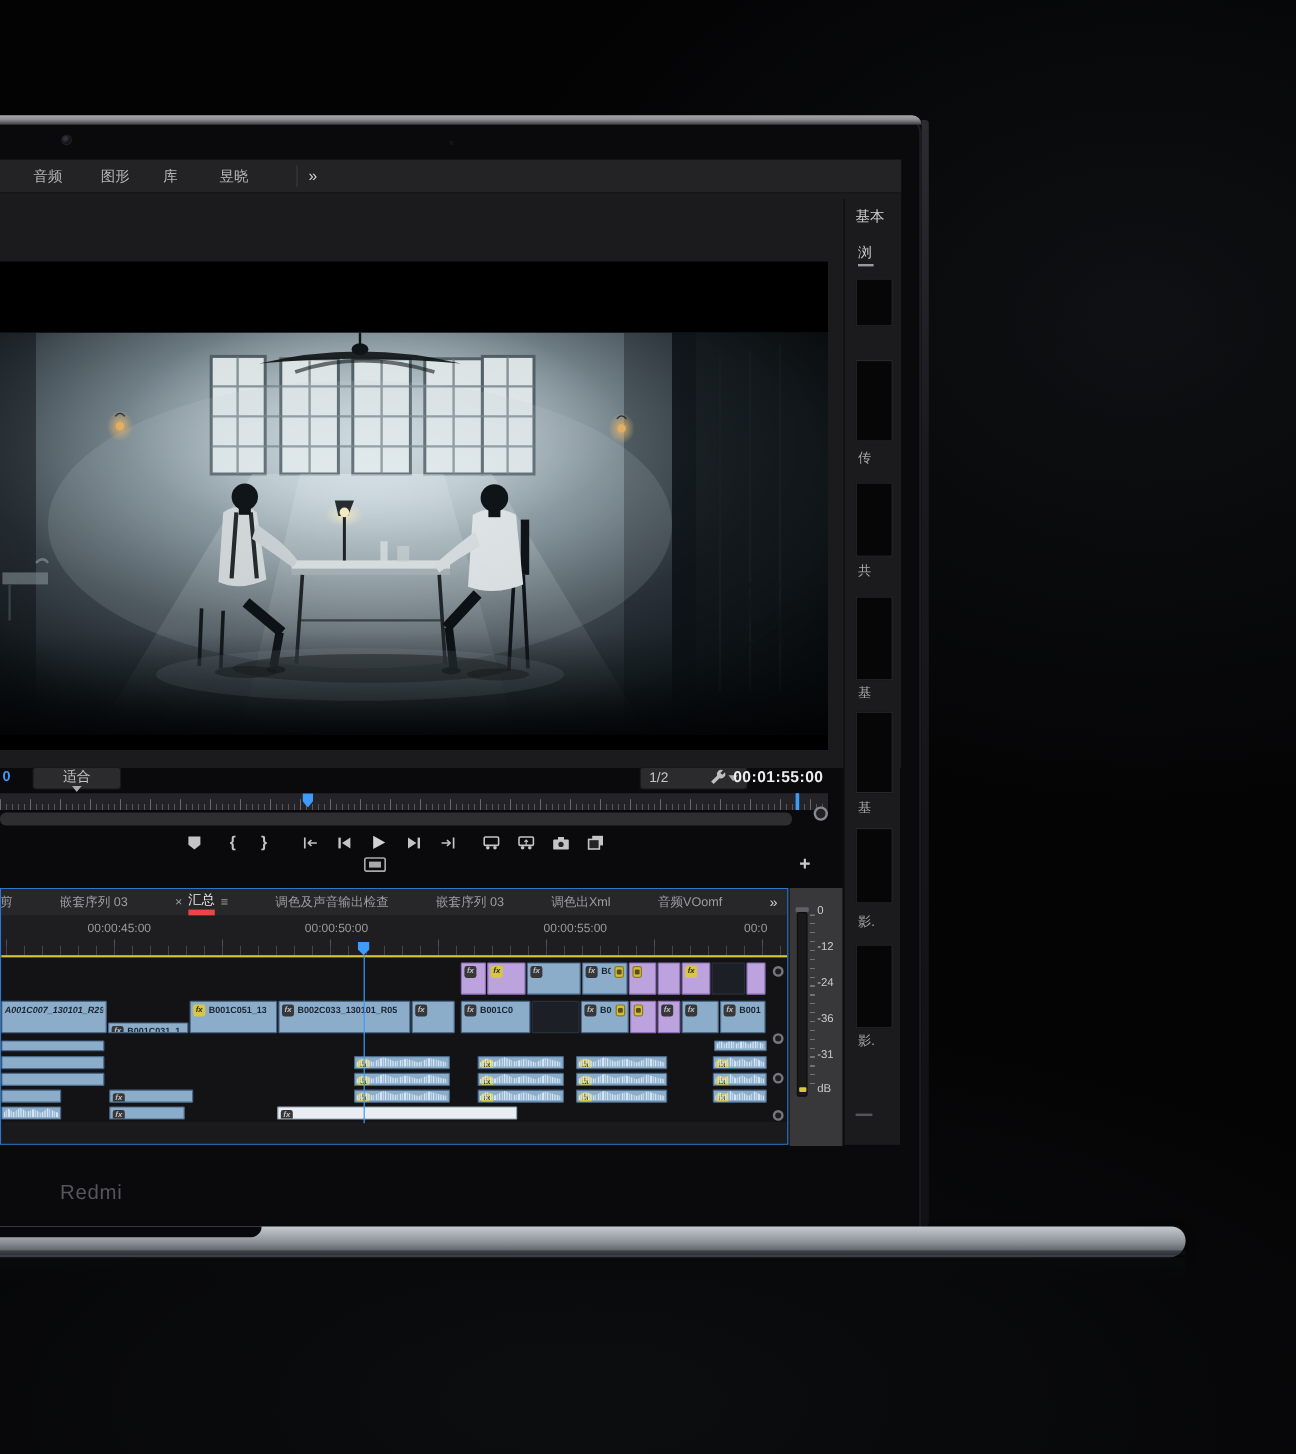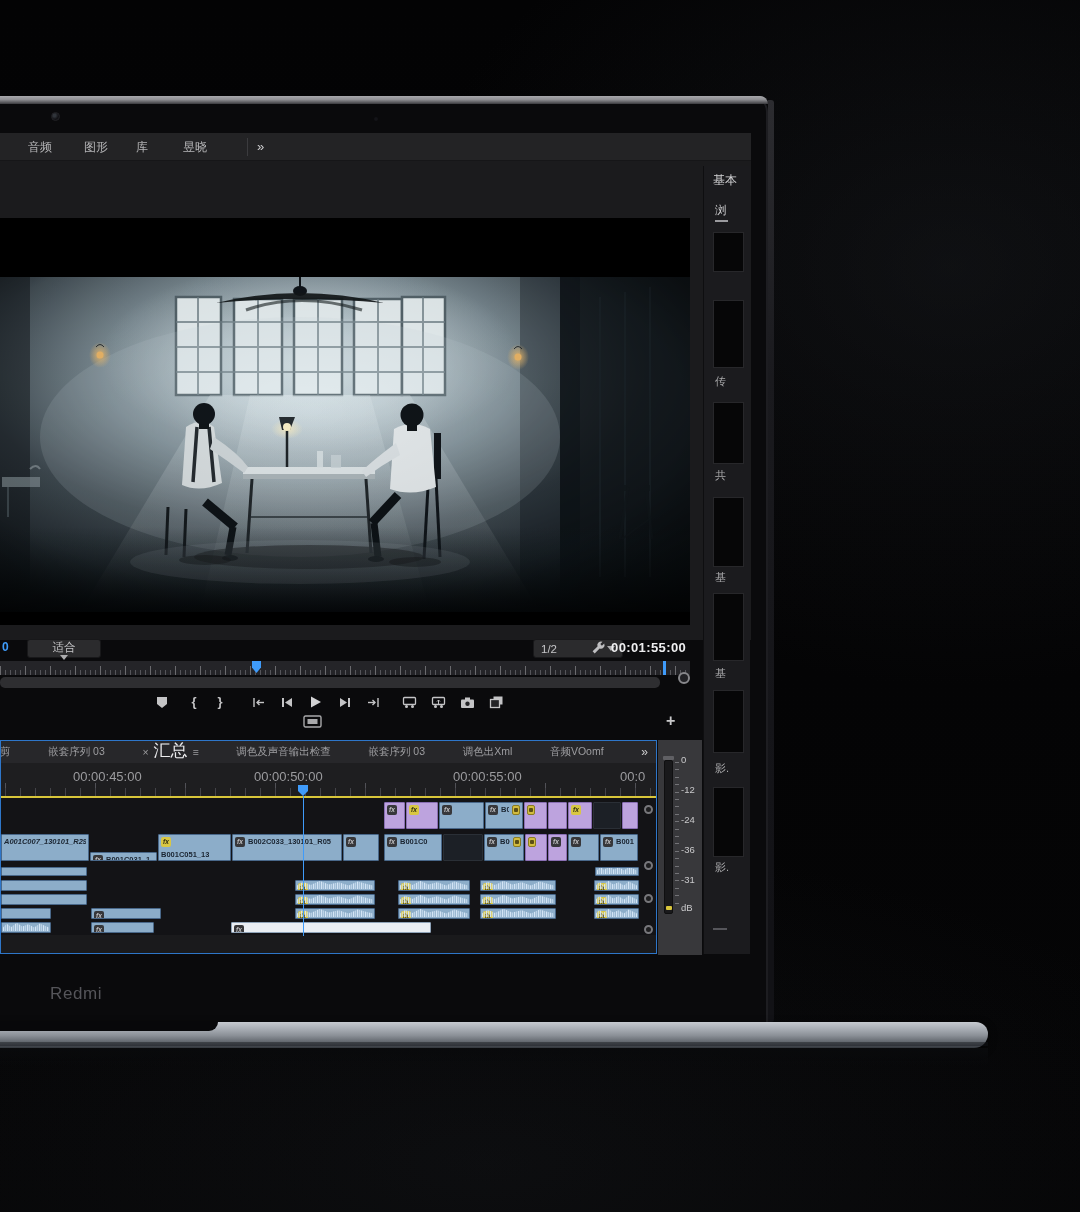--- a/index.html
+++ b/index.html
@@ -76,28 +76,28 @@
   #settings-btn{left:303px;top:714px;}
   #plus-btn{left:666px;top:712px;font-size:16px;font-weight:bold;color:#c9c9cb;}
 
   
   #tl-panel{left:0;top:740px;width:657px;height:214px;background:#1d1d1f;
         border:1px solid #2e76c9;overflow:hidden;}
   #tl-tabs{position:absolute;left:0;top:0;width:655px;height:22px;background:#27272a;
         display:flex;align-items:center;justify-content:space-between;padding:0 8px 0 2px;
         font-size:10.5px;color:#9d9da0;white-space:nowrap;}
   #tl-tabs .act-group{display:flex;align-items:center;gap:5px;}
-  #tl-tabs .act-label{color:#ececee;font-size:17px;border-bottom:3px solid #ef4444;padding-bottom:1px;}
+  #tl-tabs .act-label{color:#ececee;font-size:11px;border-bottom:5px solid #ef4444;padding-bottom:1px;}
   #tl-tabs .ovf{color:#cfcfd1;font-size:12px;}
   #tl-ruler{position:absolute;left:0;top:22px;width:655px;height:33px;background:#1e1e20;}
   #tl-ruler::before{content:"";position:absolute;left:4px;right:0;bottom:0;height:13px;
         background:repeating-linear-gradient(90deg,#515157 0 1px,transparent 1px 90px);}
   #tl-ruler::after{content:"";position:absolute;left:4px;right:0;bottom:0;height:8px;
         background:repeating-linear-gradient(90deg,#434348 0 1px,transparent 1px 15px);}
-  .rlab{position:absolute;top:6px;font-size:13px;color:#9b9b9e;}
+  .rlab{position:absolute;top:6px;font-size:10px;color:#9b9b9e;}
   #yellow-line{position:absolute;left:0;top:55px;width:655px;height:2px;background:#d8c63a;}
   #tl-tracks{position:absolute;left:0;top:57px;width:655px;height:137px;background:#131316;}
   .track{position:absolute;left:0;width:655px;}
   .clip{position:absolute;top:1px;bottom:1px;border:1px solid;border-radius:1px;overflow:hidden;
         display:flex;align-items:flex-start;padding:2px 2px;gap:3px;}
   .clip-b{background:#8cadc9;border-color:#49688a;}
   .clip-p{background:#bda3de;border-color:#8a6fb4;}
   .clip-d{background:#1c2026;border-color:#2a2f36;}
   .clip-w{background:#eaeef3;border-color:#8fa3b8;}
   .fxb{flex:0 0 auto;width:10px;height:10px;border-radius:2px;font-size:6.5px;font-style:italic;
@@ -451,21 +451,21 @@
           <div class="clip clip-p" style="left: 621px; width: 16px;"></div>
         </div>
       <div class="track" id="track-v1" style="top: 35px; height: 29px;">
           <div class="clip clip-b" style="left: 0px; width: 88px; font-style: italic;">
             <span class="clbl">A001C007_130101_R29</span>
           </div>
           <div class="clip clip-b" style="left: 89px; width: 67px; margin-top: 18px;">
             <span class="fxb fxg">fx</span>
             <span class="clbl">B001C031_1</span>
           </div>
-          <div class="clip clip-b" style="left: 157px; width: 73px; flex-direction: column;">
+          <div class="clip clip-b" style="left: 157px; width: 73px;">
             <span class="fxb fxy">fx</span>
             <span class="clbl">B001C051_13</span>
           </div>
           <div class="clip clip-b" style="left: 231px; width: 110px;">
             <span class="fxb fxg">fx</span>
             <span class="clbl">B002C033_130101_R05</span>
           </div>
           <div class="clip clip-b" style="left: 342px; width: 36px;">
             <span class="fxb fxg">fx</span>
           </div>

